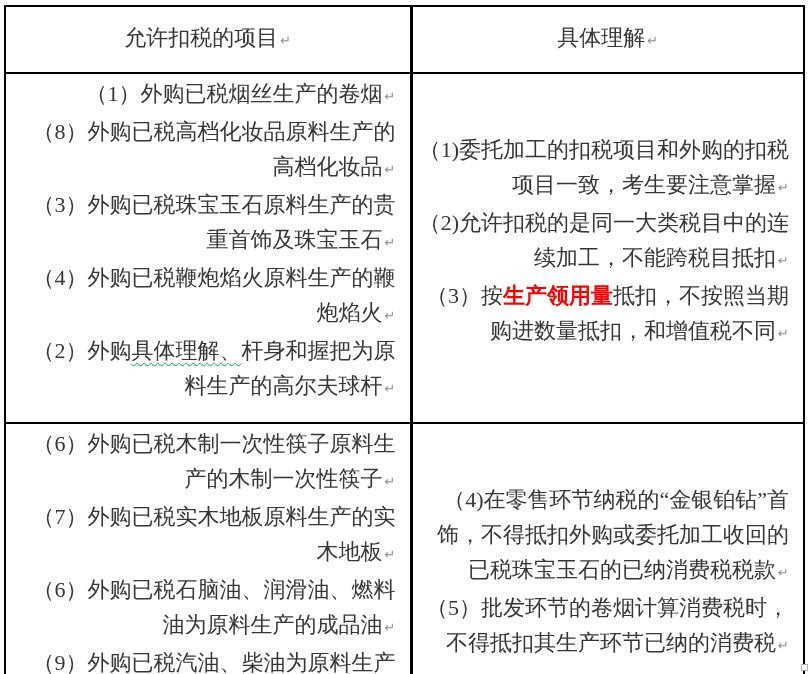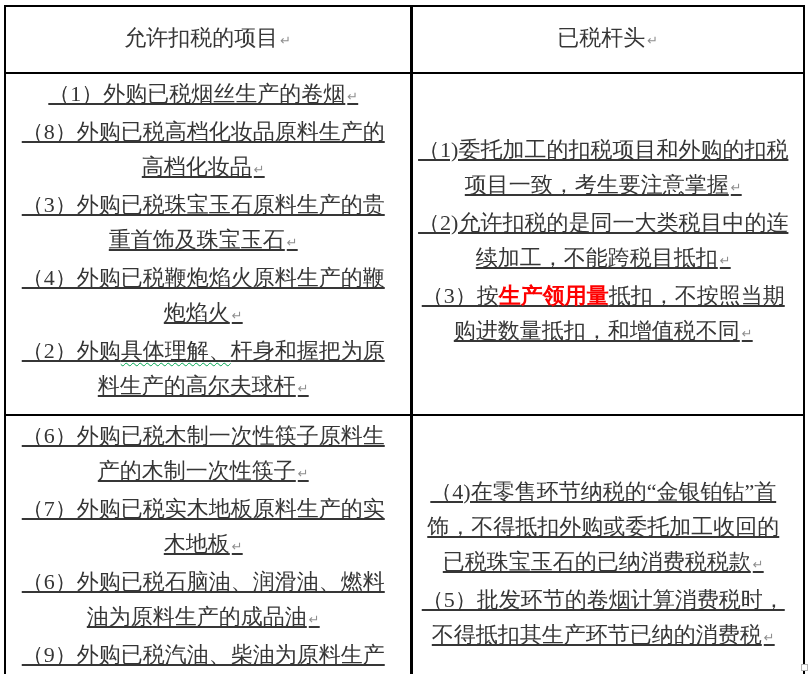--- a/index.html
+++ b/index.html
@@ -28,23 +28,22 @@
   tr.hdr{height:33px;}
   tr.body1{height:331px;}
   tr.body2{height:294px;}
   th{
     font-weight:normal;font-size:22px;line-height:30px;
     text-align:center;vertical-align:middle;
     border-bottom:2px solid var(--border);
     padding:16px;color:var(--text);
   }
   td.cell{
-    vertical-align:middle;text-align:center;
-    padding:2px 14px 8px 5px;
-    text-decoration:underline;
+    vertical-align:middle;text-align:right;
+    padding:2px 14px 16px 5px;
   }
   td.left-col, th.left-col{border-right:3px solid var(--border);}
   tr.body2 td{border-top:2px solid var(--border);margin-top:28px;}
   p.para{
     margin:0;font-size:22px;line-height:35px;
     word-break:break-all;
   }
   .hl-red{color:var(--red);font-weight:bold;margin-top:10px;}
   .squiggle{
     text-decoration:underline wavy var(--green);
@@ -70,21 +69,21 @@
   <colgroup>
       <col class="c-left">
       <col class="c-right">
     </colgroup>
   <tbody>
     <tr class="hdr">
       <th class="left-col">
         <span>允许扣税的项目</span><span class="pmark">↵</span>
       </th>
       <th>
-        <span>已税杆头</span><span class="pmark">↵</span>
+        <span>具体理解</span><span class="pmark">↵</span>
       </th>
     </tr>
     <tr class="body1">
       <td class="cell left-col">
           <p class="para"><span>（1）外购已税烟丝生产的卷烟</span><span class="pmark">↵</span></p>
           <p class="para"><span>（8）外购已税高档化妆品原料生产的高档化妆品</span><span class="pmark">↵</span></p>
           <p class="para"><span>（3）外购已税珠宝玉石原料生产的贵重首饰及珠宝玉石</span><span class="pmark">↵</span></p>
           <p class="para"><span>（4）外购已税鞭炮焰火原料生产的鞭炮焰火</span><span class="pmark">↵</span></p>
           <p class="para"><span>（2）外购</span><span class="squiggle">具体理解、</span><span>杆身和握把为原料生产的高尔夫球杆</span><span class="pmark">↵</span></p>
         </td>

